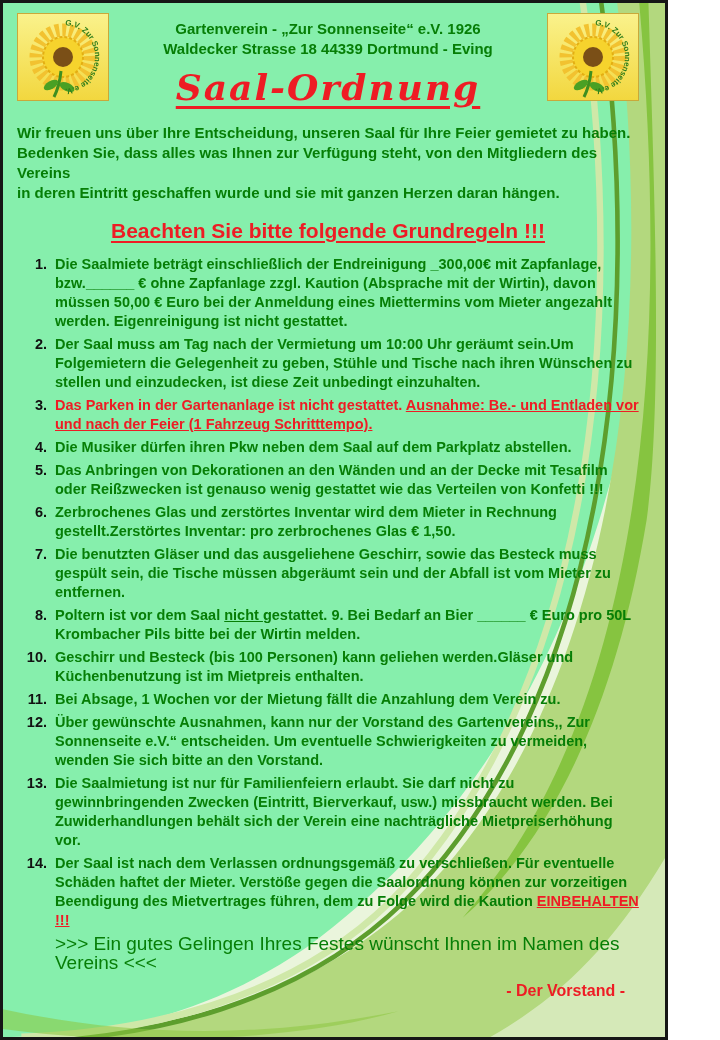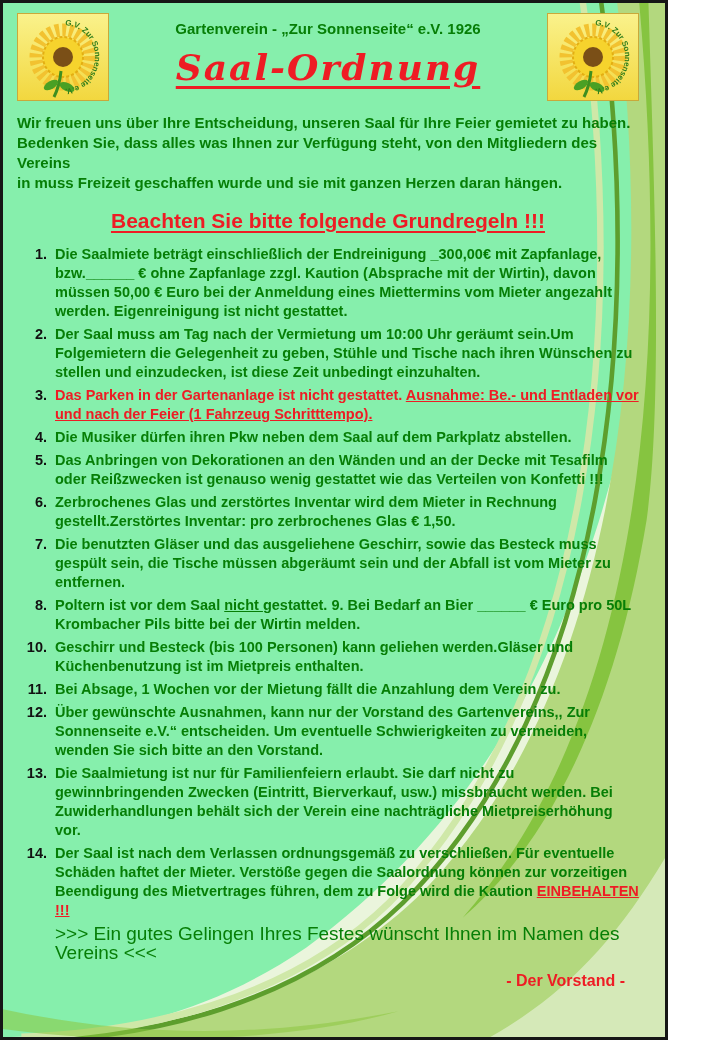--- a/index.html
+++ b/index.html
@@ -113,33 +113,34 @@
   <div class="content">
 
     <div class="header">
       <div class="logo">
         <svg>
             <use href="#logo-symbol" width="92" height="88"></use>
           </svg>
       </div>
       <div class="header-center">
         <div class="org-line">Gartenverein - „Zur Sonnenseite“ e.V. 1926</div>
+        <div class="org-line">Waldecker Strasse 18 44339 Dortmund - Eving</div>
         <div class="doc-title">Saal-Ordnung</div>
       </div>
       <div class="logo">
         <svg>
             <use href="#logo-symbol" width="92" height="88"></use>
           </svg>
       </div>
     </div>
 
     <div class="intro">
       <div>Wir freuen uns über Ihre Entscheidung, unseren Saal für Ihre Feier gemietet zu haben.</div>
       <div>Bedenken Sie, dass alles was Ihnen zur Verfügung steht, von den Mitgliedern des Vereins</div>
-      <div>in muss Freizeit geschaffen wurde und sie mit ganzen Herzen daran hängen.</div>
+      <div>in deren Eintritt geschaffen wurde und sie mit ganzen Herzen daran hängen.</div>
     </div>
 
     <div class="rules-heading">Beachten Sie bitte folgende Grundregeln !!!</div>
 
     <div class="rules">
         <div class="rule-row">
           <span class="rule-num">1.</span>
           <span class="rule-body"><span class="seg-g">Die Saalmiete beträgt einschließlich der Endreinigung _300,00€ mit Zapfanlage, bzw.______ € ohne Zapfanlage zzgl. Kaution (Absprache mit der Wirtin), davon müssen 50,00 € Euro bei der Anmeldung eines Miettermins vom Mieter angezahlt werden. Eigenreinigung ist nicht gestattet.</span></span>
         </div>
         <div class="rule-row">

